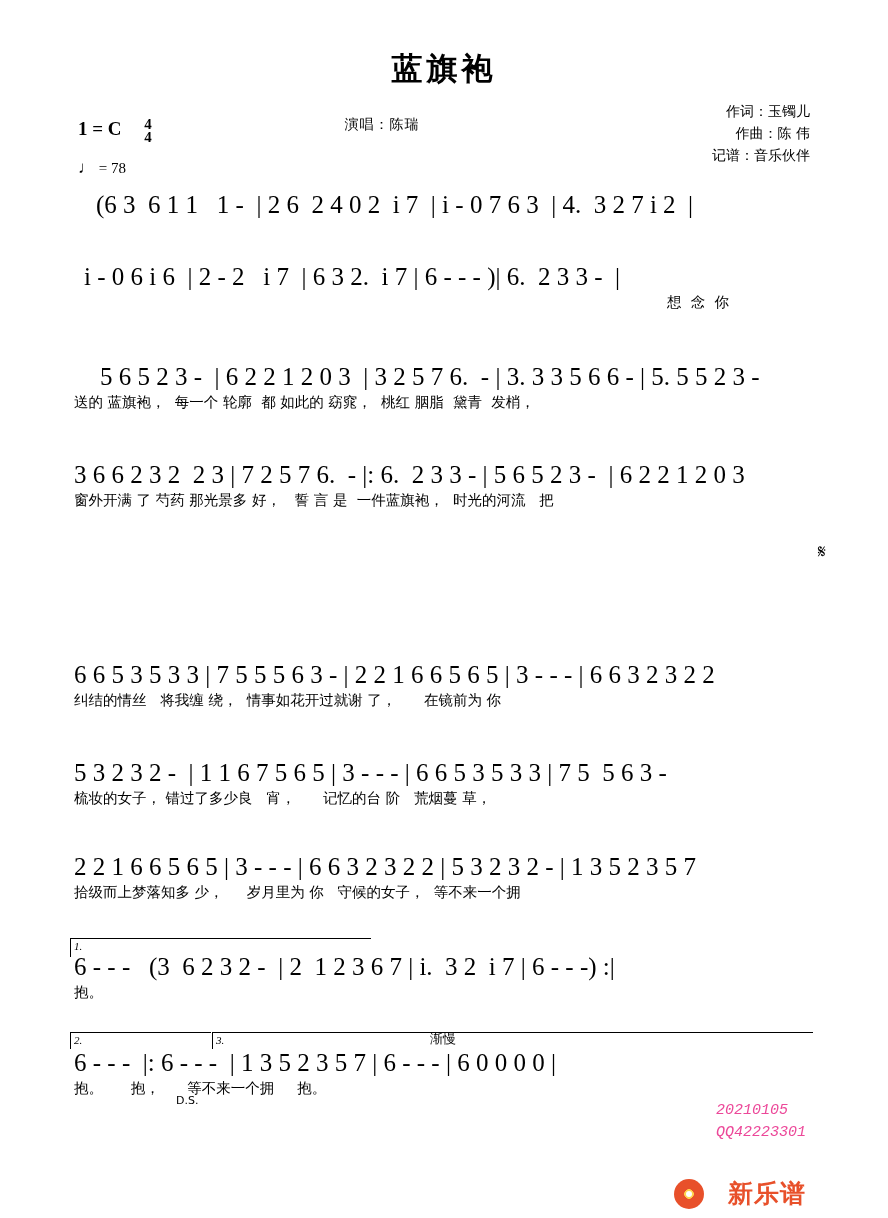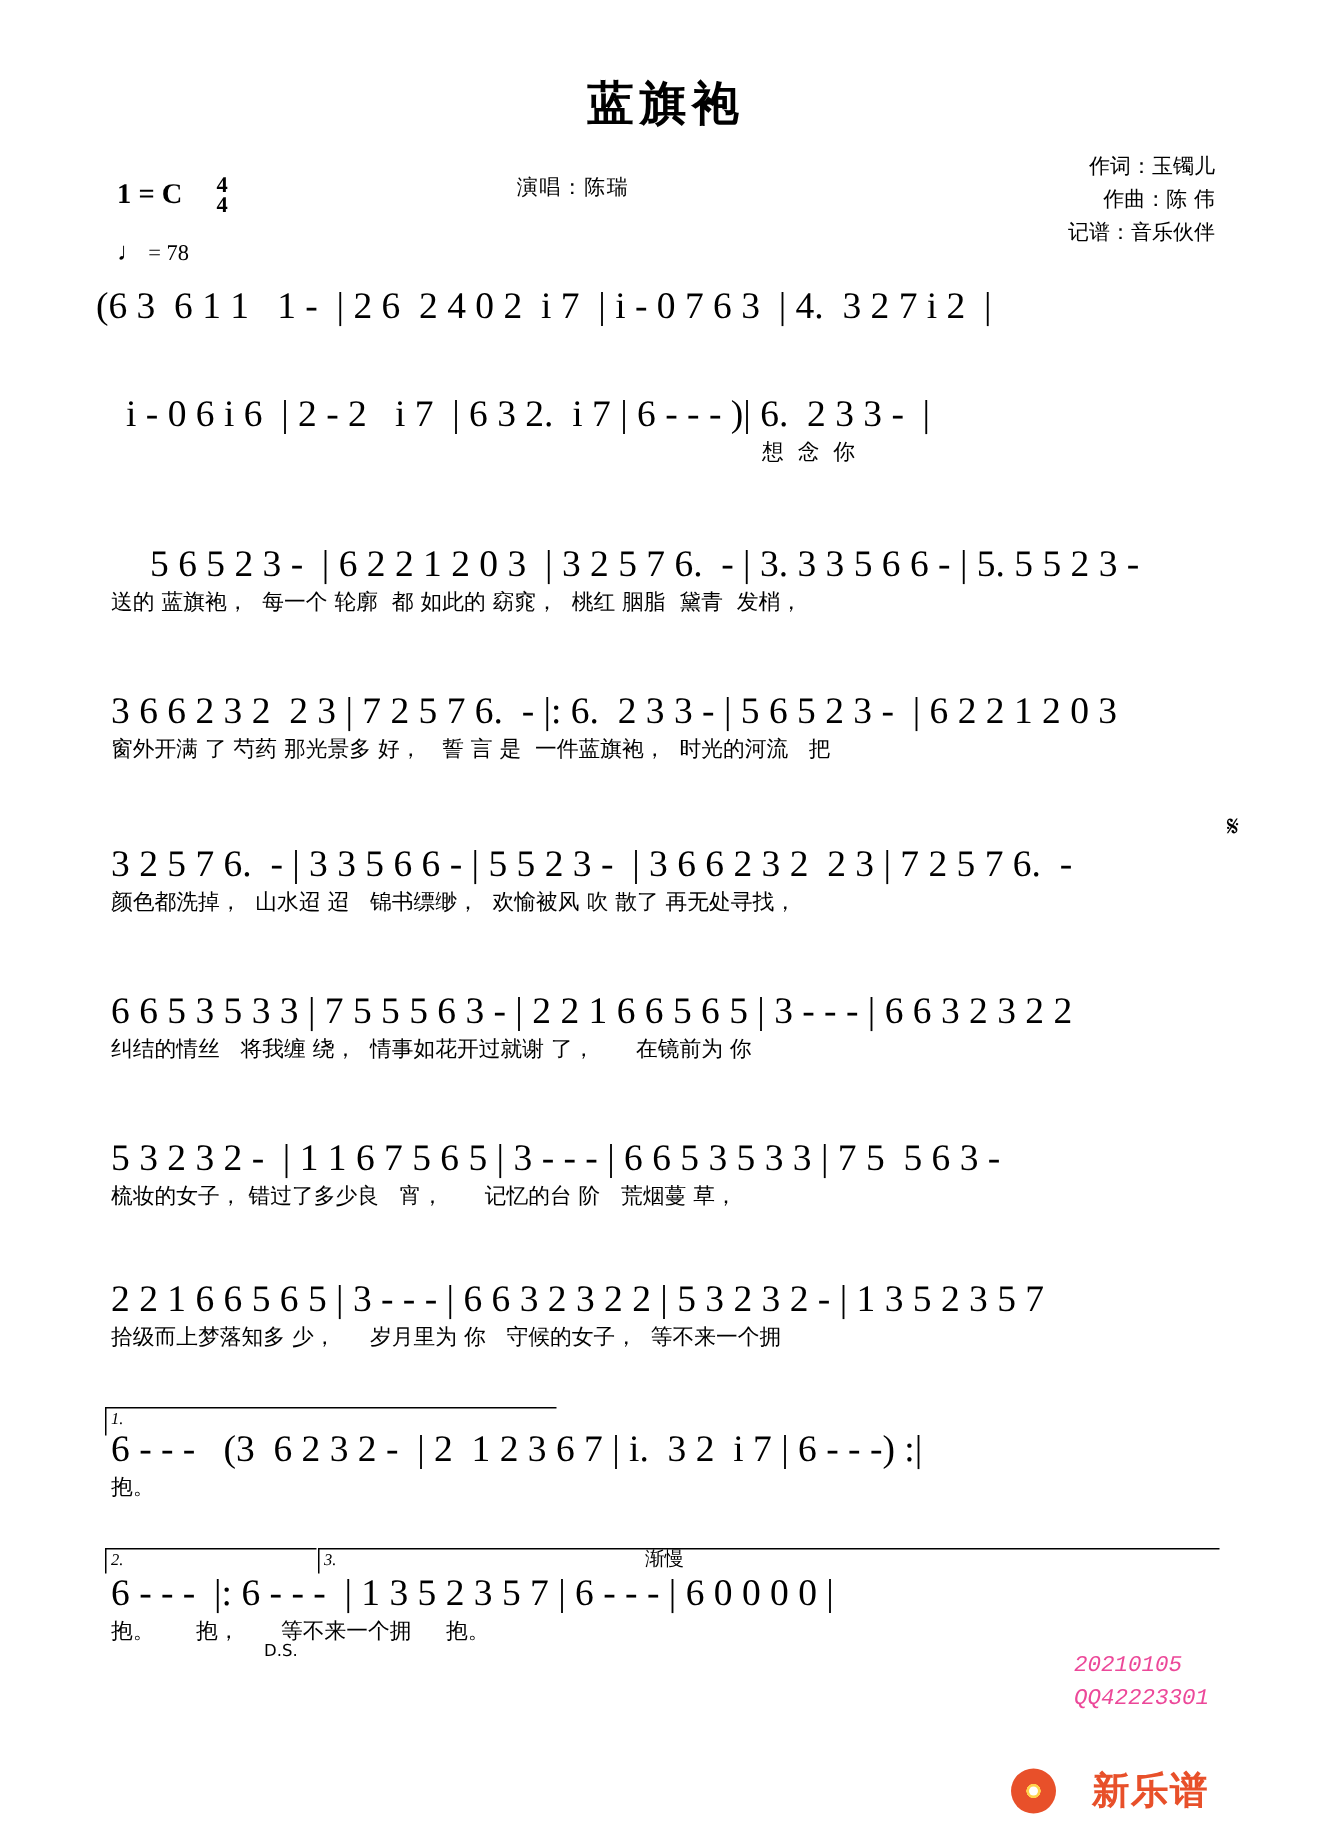--- a/index.html
+++ b/index.html
@@ -108,45 +108,41 @@
       <span class="den">4</span>
     </span>
   </div>
 
   <div class="tempo">
     <span class="note">♩</span>
     <span>= 78</span>
   </div>
 
   <div class="system" style="top:190px;">
-    <div class="notes" style="padding-left:64px;">(6 3  6 1 1   1 -  | 2 6  2 4 0 2  i 7  | i - 0 7 6 3  | 4.  3 2 7 i 2  |</div>
+    <div class="notes" style="padding-left:64px;margin-left:32px;">(6 3  6 1 1   1 -  | 2 6  2 4 0 2  i 7  | i - 0 7 6 3  | 4.  3 2 7 i 2  |</div>
     <div class="lyrics" style="padding-left:72px;"></div>
   </div>
 
   <div class="system" style="top:262px;">
     <div class="notes" style="padding-left:84px;">i - 0 6 i 6  | 2 - 2   i 7  | 6 3 2.  i 7 | 6 - - - )| 6.  2 3 3 -  |</div>
-    <div class="lyrics" style="padding-left:84px;">                                                                                            想  念  你</div>
+    <div class="lyrics" style="padding-left:84px;text-align:center;">                                                                                            想  念  你</div>
   </div>
 
   <div class="system" style="top:362px;">
     <div class="notes" style="padding-left:100px;">5 6 5 2 3 -  | 6 2 2 1 2 0 3  | 3 2 5 7 6.  - | 3. 3 3 5 6 6 - | 5. 5 5 2 3 -</div>
     <div class="lyrics" style="padding-left:74px;">送的 蓝旗袍，  每一个 轮廓  都 如此的 窈窕，  桃红 胭脂  黛青  发梢，</div>
   </div>
 
   <div class="system" style="top:460px;">
     <div class="notes" style="padding-left:74px;">3 6 6 2 3 2  2 3 | 7 2 5 7 6.  - |: 6.  2 3 3 - | 5 6 5 2 3 -  | 6 2 2 1 2 0 3</div>
     <div class="lyrics" style="padding-left:74px;">窗外开满 了 芍药 那光景多 好，   誓 言 是  一件蓝旗袍，  时光的河流   把</div>
   </div>
 
   <div class="segno" style="top:540px;">𝄋</div>
 
-  <div class="system" style="top:562px;">
-    <div class="notes" style="padding-left:74px;">3 2 5 7 6.  - | 3 3 5 6 6 - | 5 5 2 3 -  | 3 6 6 2 3 2  2 3 | 7 2 5 7 6.  -</div>
-    <div class="lyrics" style="padding-left:74px;">颜色都洗掉，  山水迢 迢   锦书缥缈，  欢愉被风 吹 散了 再无处寻找，</div>
-  </div>
 
   <div class="system" style="top:660px;">
     <div class="notes" style="padding-left:74px;">6 6 5 3 5 3 3 | 7 5 5 5 6 3 - | 2 2 1 6 6 5 6 5 | 3 - - - | 6 6 3 2 3 2 2</div>
     <div class="lyrics" style="padding-left:74px;">纠结的情丝   将我缠 绕，  情事如花开过就谢 了，      在镜前为 你</div>
   </div>
 
   <div class="system" style="top:758px;">
     <div class="notes" style="padding-left:74px;">5 3 2 3 2 -  | 1 1 6 7 5 6 5 | 3 - - - | 6 6 5 3 5 3 3 | 7 5  5 6 3 -</div>
     <div class="lyrics" style="padding-left:74px;">梳妆的女子， 错过了多少良   宵，      记忆的台 阶   荒烟蔓 草，</div>
   </div>

